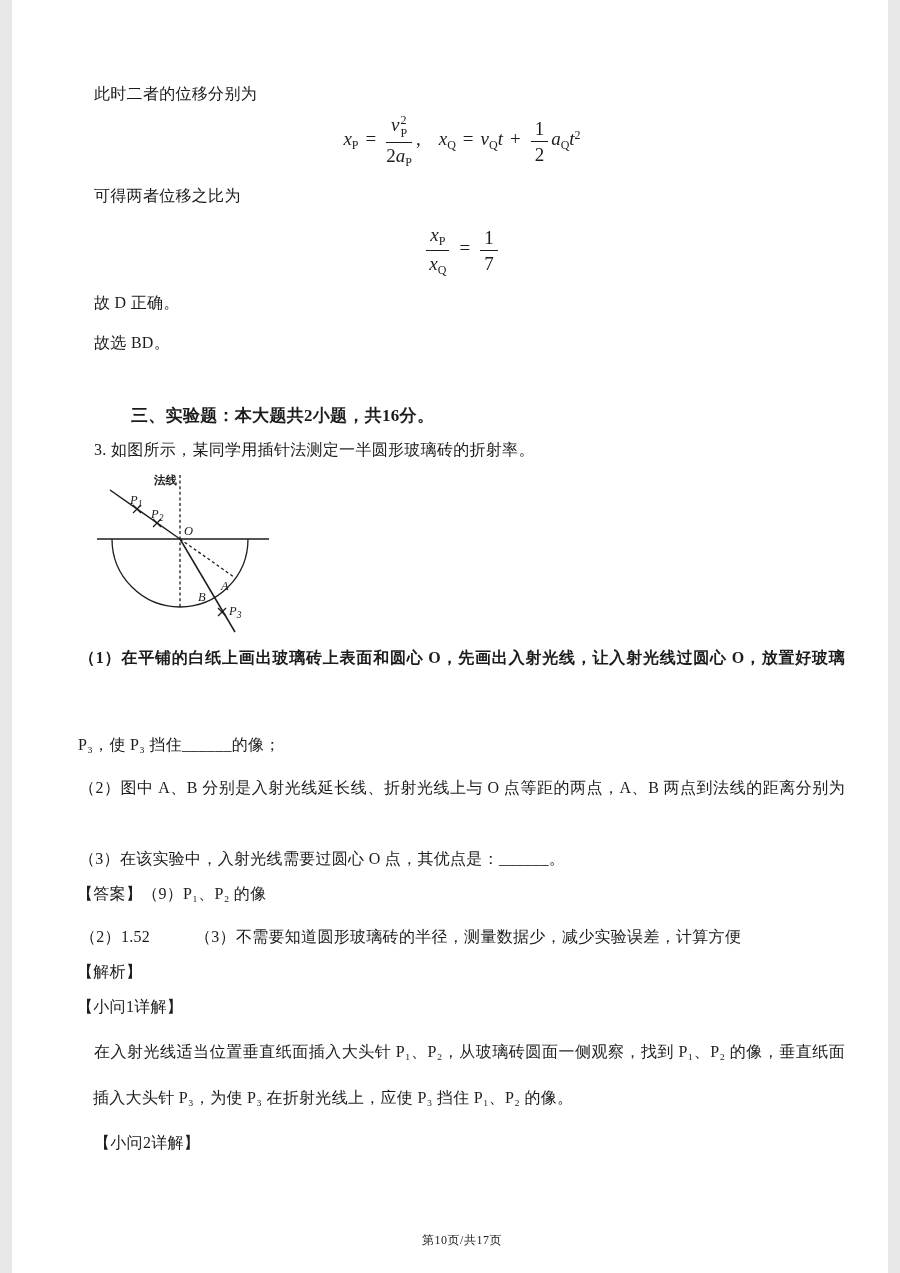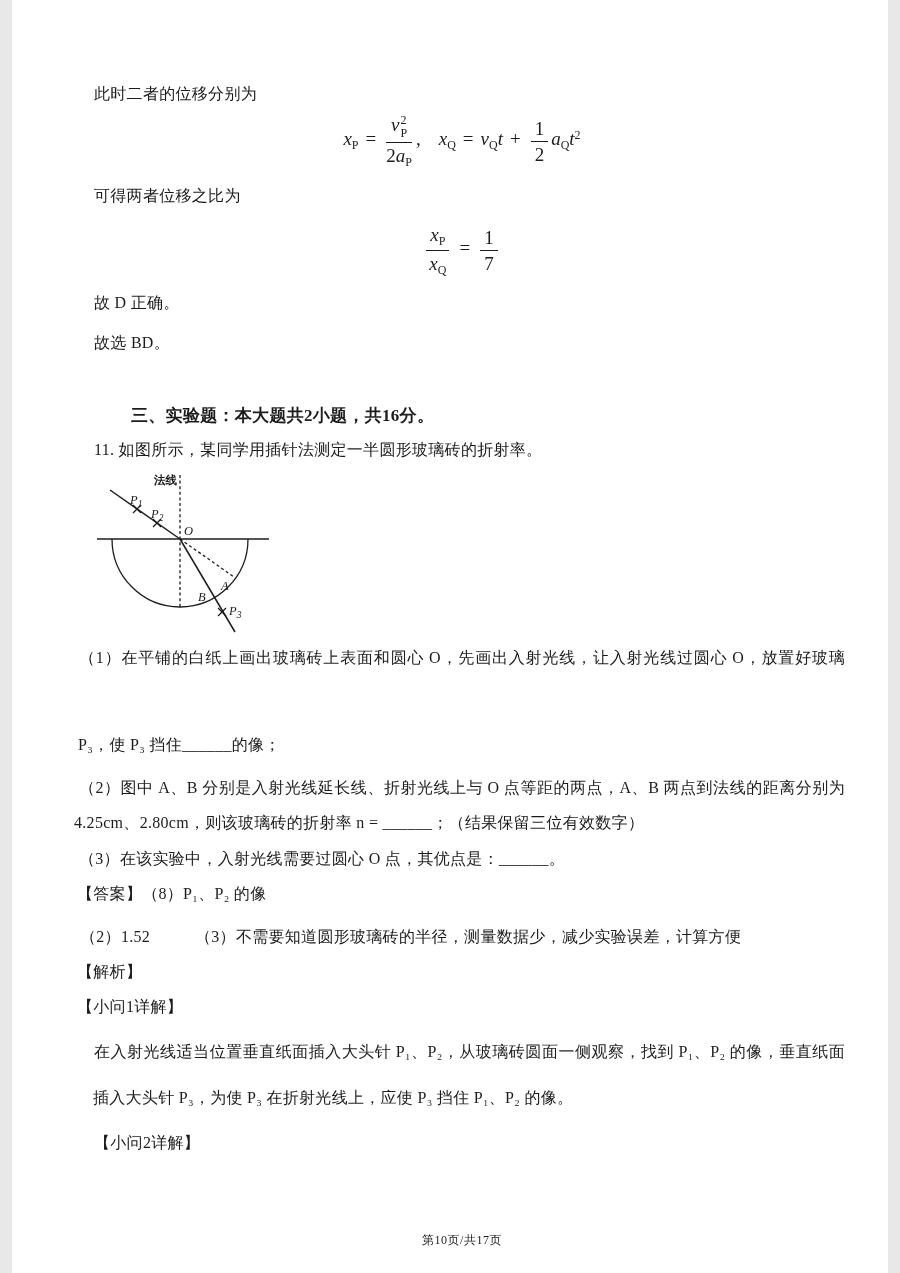--- a/index.html
+++ b/index.html
@@ -55,21 +55,21 @@
 
   <div class="formula" style="top:224px;">
     <span class="frac"><span class="num"><span>x</span><sub>P</sub></span><span class="den"><span>x</span><sub>Q</sub></span></span><span class="op">=</span><span class="frac"><span class="num rm">1</span><span class="den rm">7</span></span>
   </div>
 
   <div class="t" style="left:82px;top:293px;">故 D 正确。</div>
   <div class="t" style="left:82px;top:333px;">故选 BD。</div>
 
   <div class="t bold h3" style="left:82px;top:405px;margin-left:37px;">三、实验题：本大题共2小题，共16分。</div>
 
-  <div class="t" style="left:82px;top:440px;">11. 如图所示，某同学用插针法测定一半圆形玻璃砖的折射率。</div>
+  <div class="t" style="left:82px;top:440px;">3. 如图所示，某同学用插针法测定一半圆形玻璃砖的折射率。</div>
 
   <svg class="fig" style="left:45px;top:462px;" width="260" height="180" viewBox="0 0 260 180">
 
     <line class="stroke dash" x1="123" y1="13" x2="123" y2="147"></line>
 
     <line class="stroke thick" x1="40" y1="77" x2="212" y2="77"></line>
 
     <path class="stroke" d="M 55 77 A 68 68 0 0 0 191 77"></path>
 
     <line class="stroke thick" x1="53" y1="28" x2="123" y2="77"></line>
@@ -93,29 +93,28 @@
 
     <text class="figcjk" x="120" y="22" text-anchor="end" font-style="normal">法线</text>
     <text class="figlab" x="73" y="42"><tspan>P</tspan><tspan class="figsub" dy="3">1</tspan></text>
     <text class="figlab" x="94" y="56"><tspan>P</tspan><tspan class="figsub" dy="3">2</tspan></text>
     <text class="figlab" x="127" y="73">O</text>
     <text class="figlab" x="164" y="128">A</text>
     <text class="figlab" x="141" y="139">B</text>
     <text class="figlab" x="172" y="153"><tspan>P</tspan><tspan class="figsub" dy="3">3</tspan></text>
   </svg>
 
-  <div class="t fill" style="left:67px;top:648px;width:766px;">（1）在平铺的白纸上画出玻璃砖上表面和圆心 O，先画出入射光线，让入射光线过圆心 O，放置好玻璃</div>
+  <div class="t fill" style="left:67px;top:648px;width:766px;font-weight:bold;">（1）在平铺的白纸上画出玻璃砖上表面和圆心 O，先画出入射光线，让入射光线过圆心 O，放置好玻璃</div>
   <div class="t" style="left:66px;top:735px;">P₃，使 P₃ 挡住______的像；</div>
 
   <div class="t fill" style="left:67px;top:778px;width:766px;">（2）图中 A、B 分别是入射光线延长线、折射光线上与 O 点等距的两点，A、B 两点到法线的距离分别为</div>
-  <div class="t" style="left:62px;top:813px;">4.25cm、2.80cm，则该玻璃砖的折射率 n = ______；（结果保留三位有效数字）</div>
 
   <div class="t" style="left:67px;top:849px;">（3）在该实验中，入射光线需要过圆心 O 点，其优点是：______。</div>
 
-  <div class="t" style="left:65px;top:884px;">【答案】（8）P₁、P₂ 的像</div>
+  <div class="t" style="left:65px;top:884px;">【答案】（9）P₁、P₂ 的像</div>
   <div class="t" style="left:68px;top:927px;">（2）1.52</div>
   <div class="t" style="left:183px;top:927px;">（3）不需要知道圆形玻璃砖的半径，测量数据少，减少实验误差，计算方便</div>
 
   <div class="t" style="left:65px;top:962px;">【解析】</div>
   <div class="t" style="left:65px;top:997px;">【小问1详解】</div>
   <div class="t fill" style="left:82px;top:1042px;width:751px;">在入射光线适当位置垂直纸面插入大头针 P₁、P₂，从玻璃砖圆面一侧观察，找到 P₁、P₂ 的像，垂直纸面</div>
   <div class="t" style="left:81px;top:1088px;">插入大头针 P₃，为使 P₃ 在折射光线上，应使 P₃ 挡住 P₁、P₂ 的像。</div>
   <div class="t" style="left:82px;top:1133px;">【小问2详解】</div>
 
   <div class="t center footer" style="top:1233px;">第10页/共17页</div>

